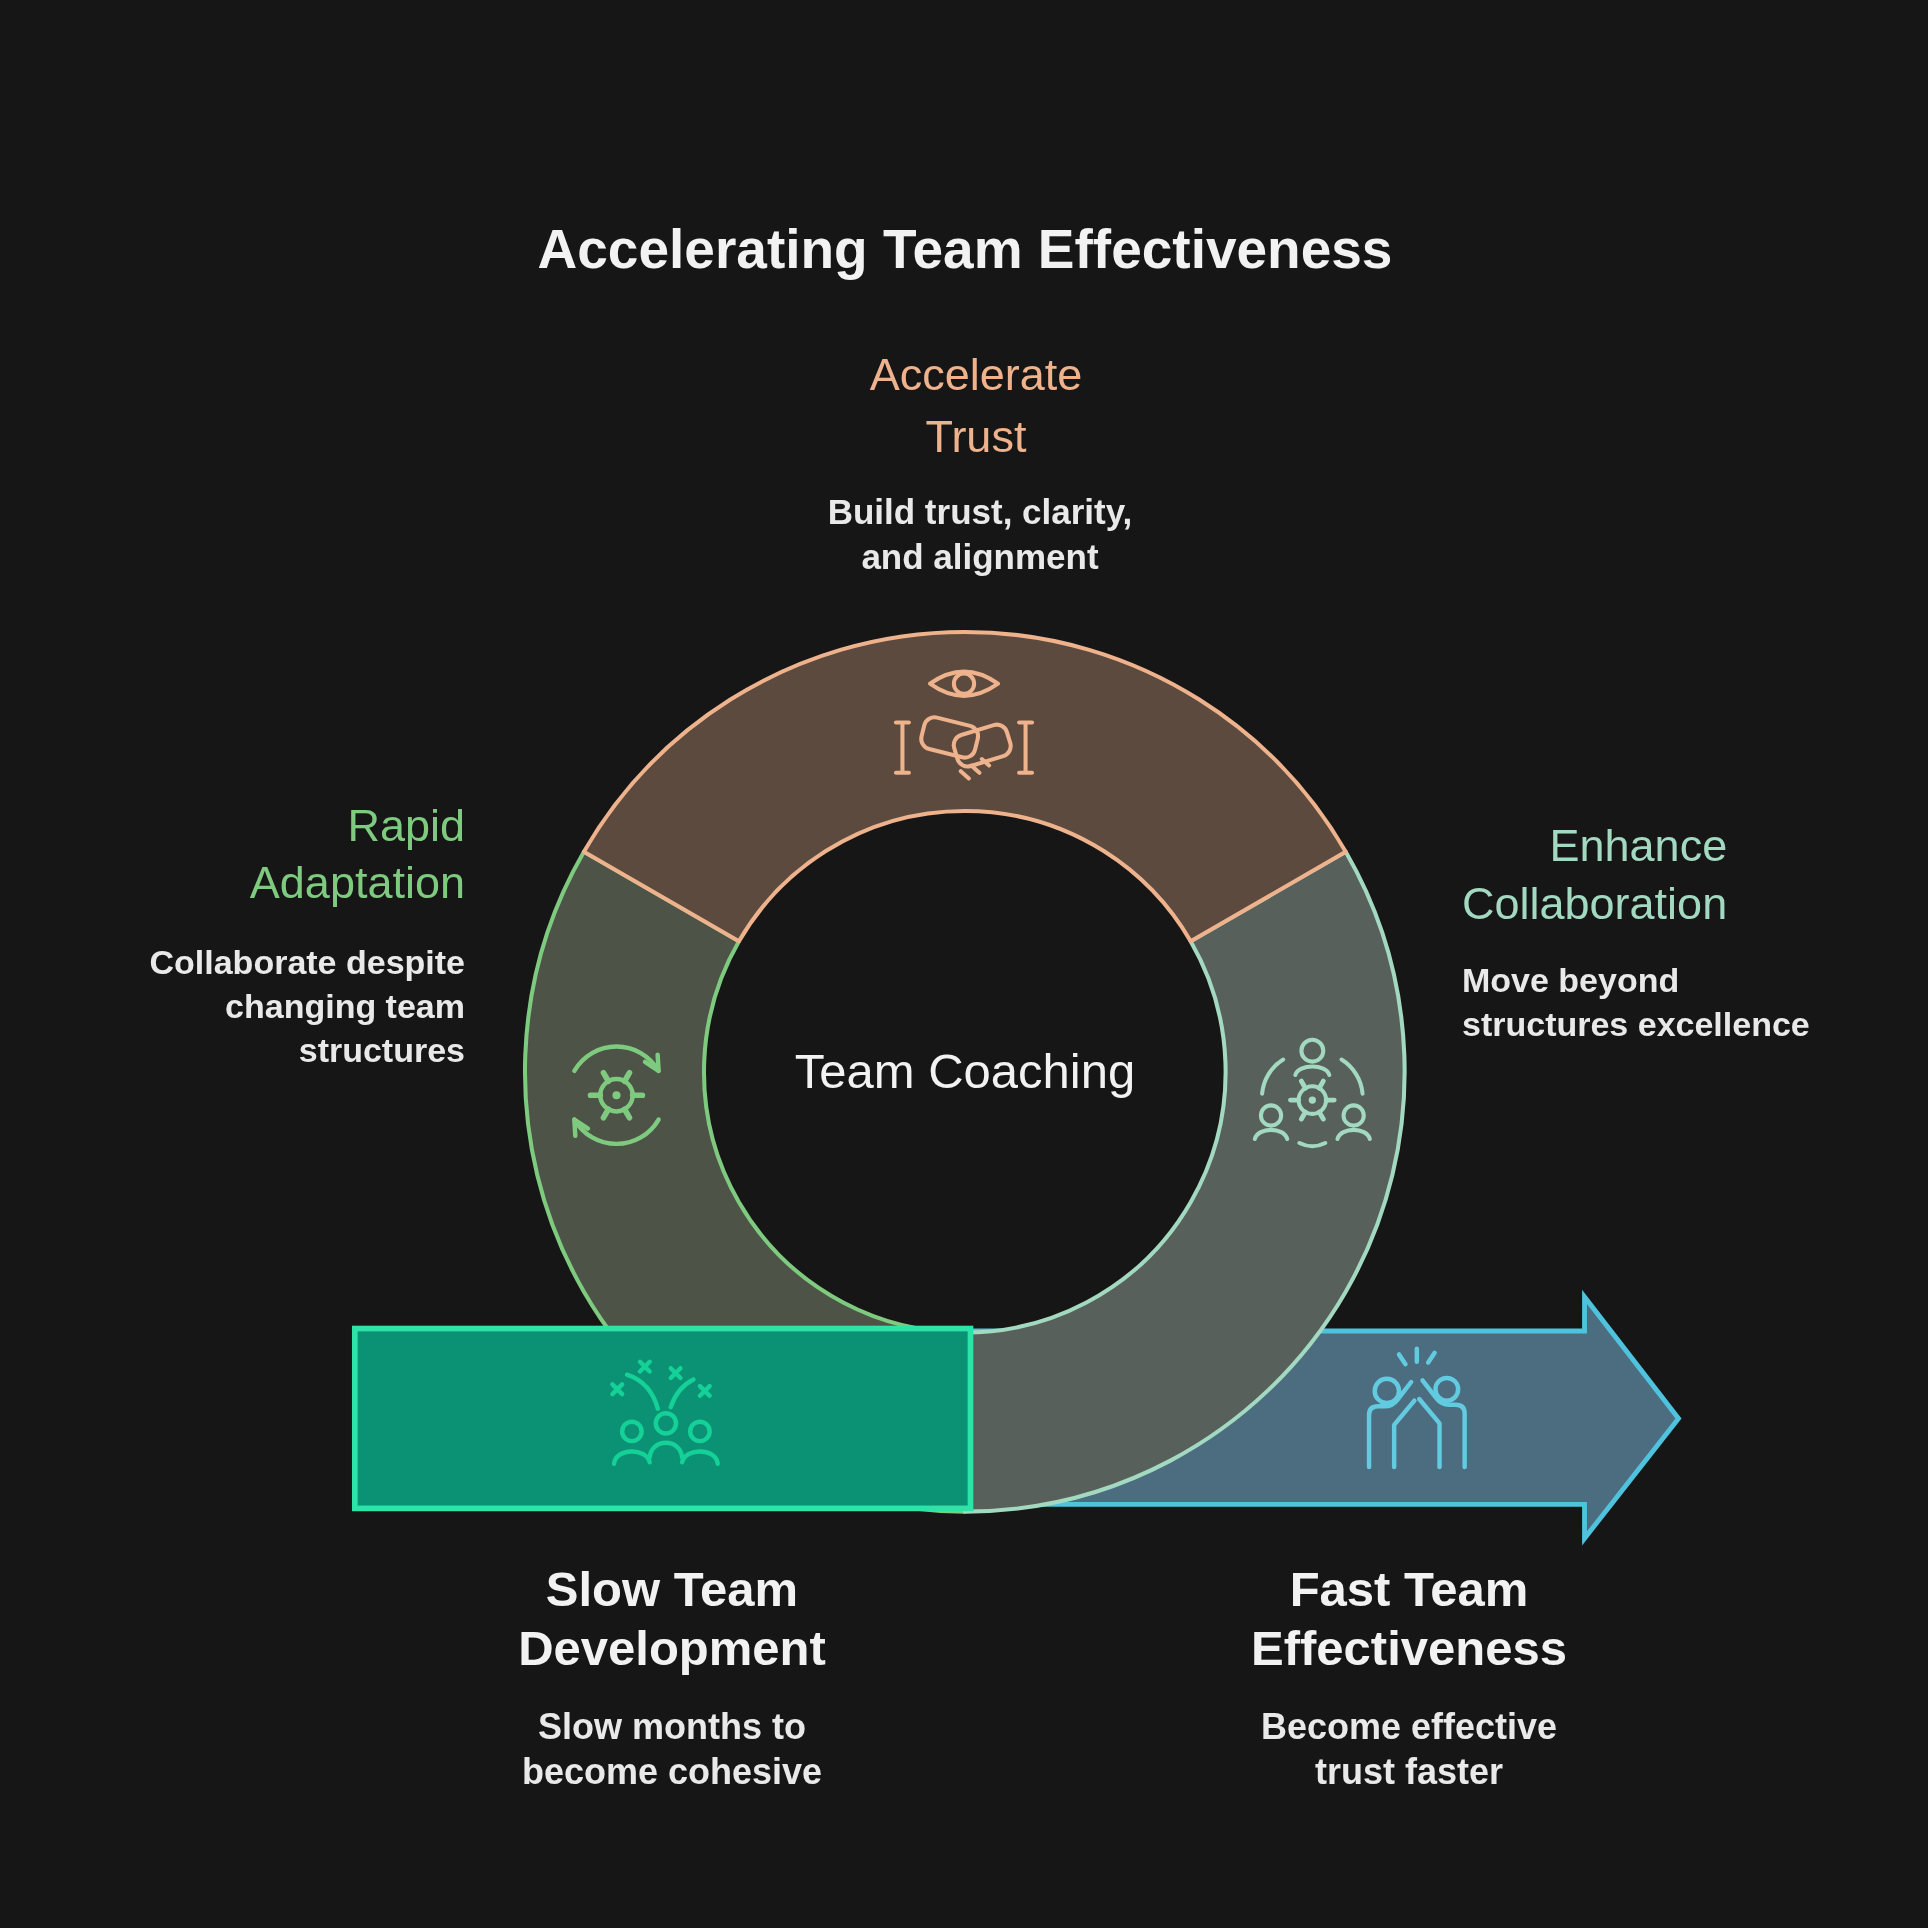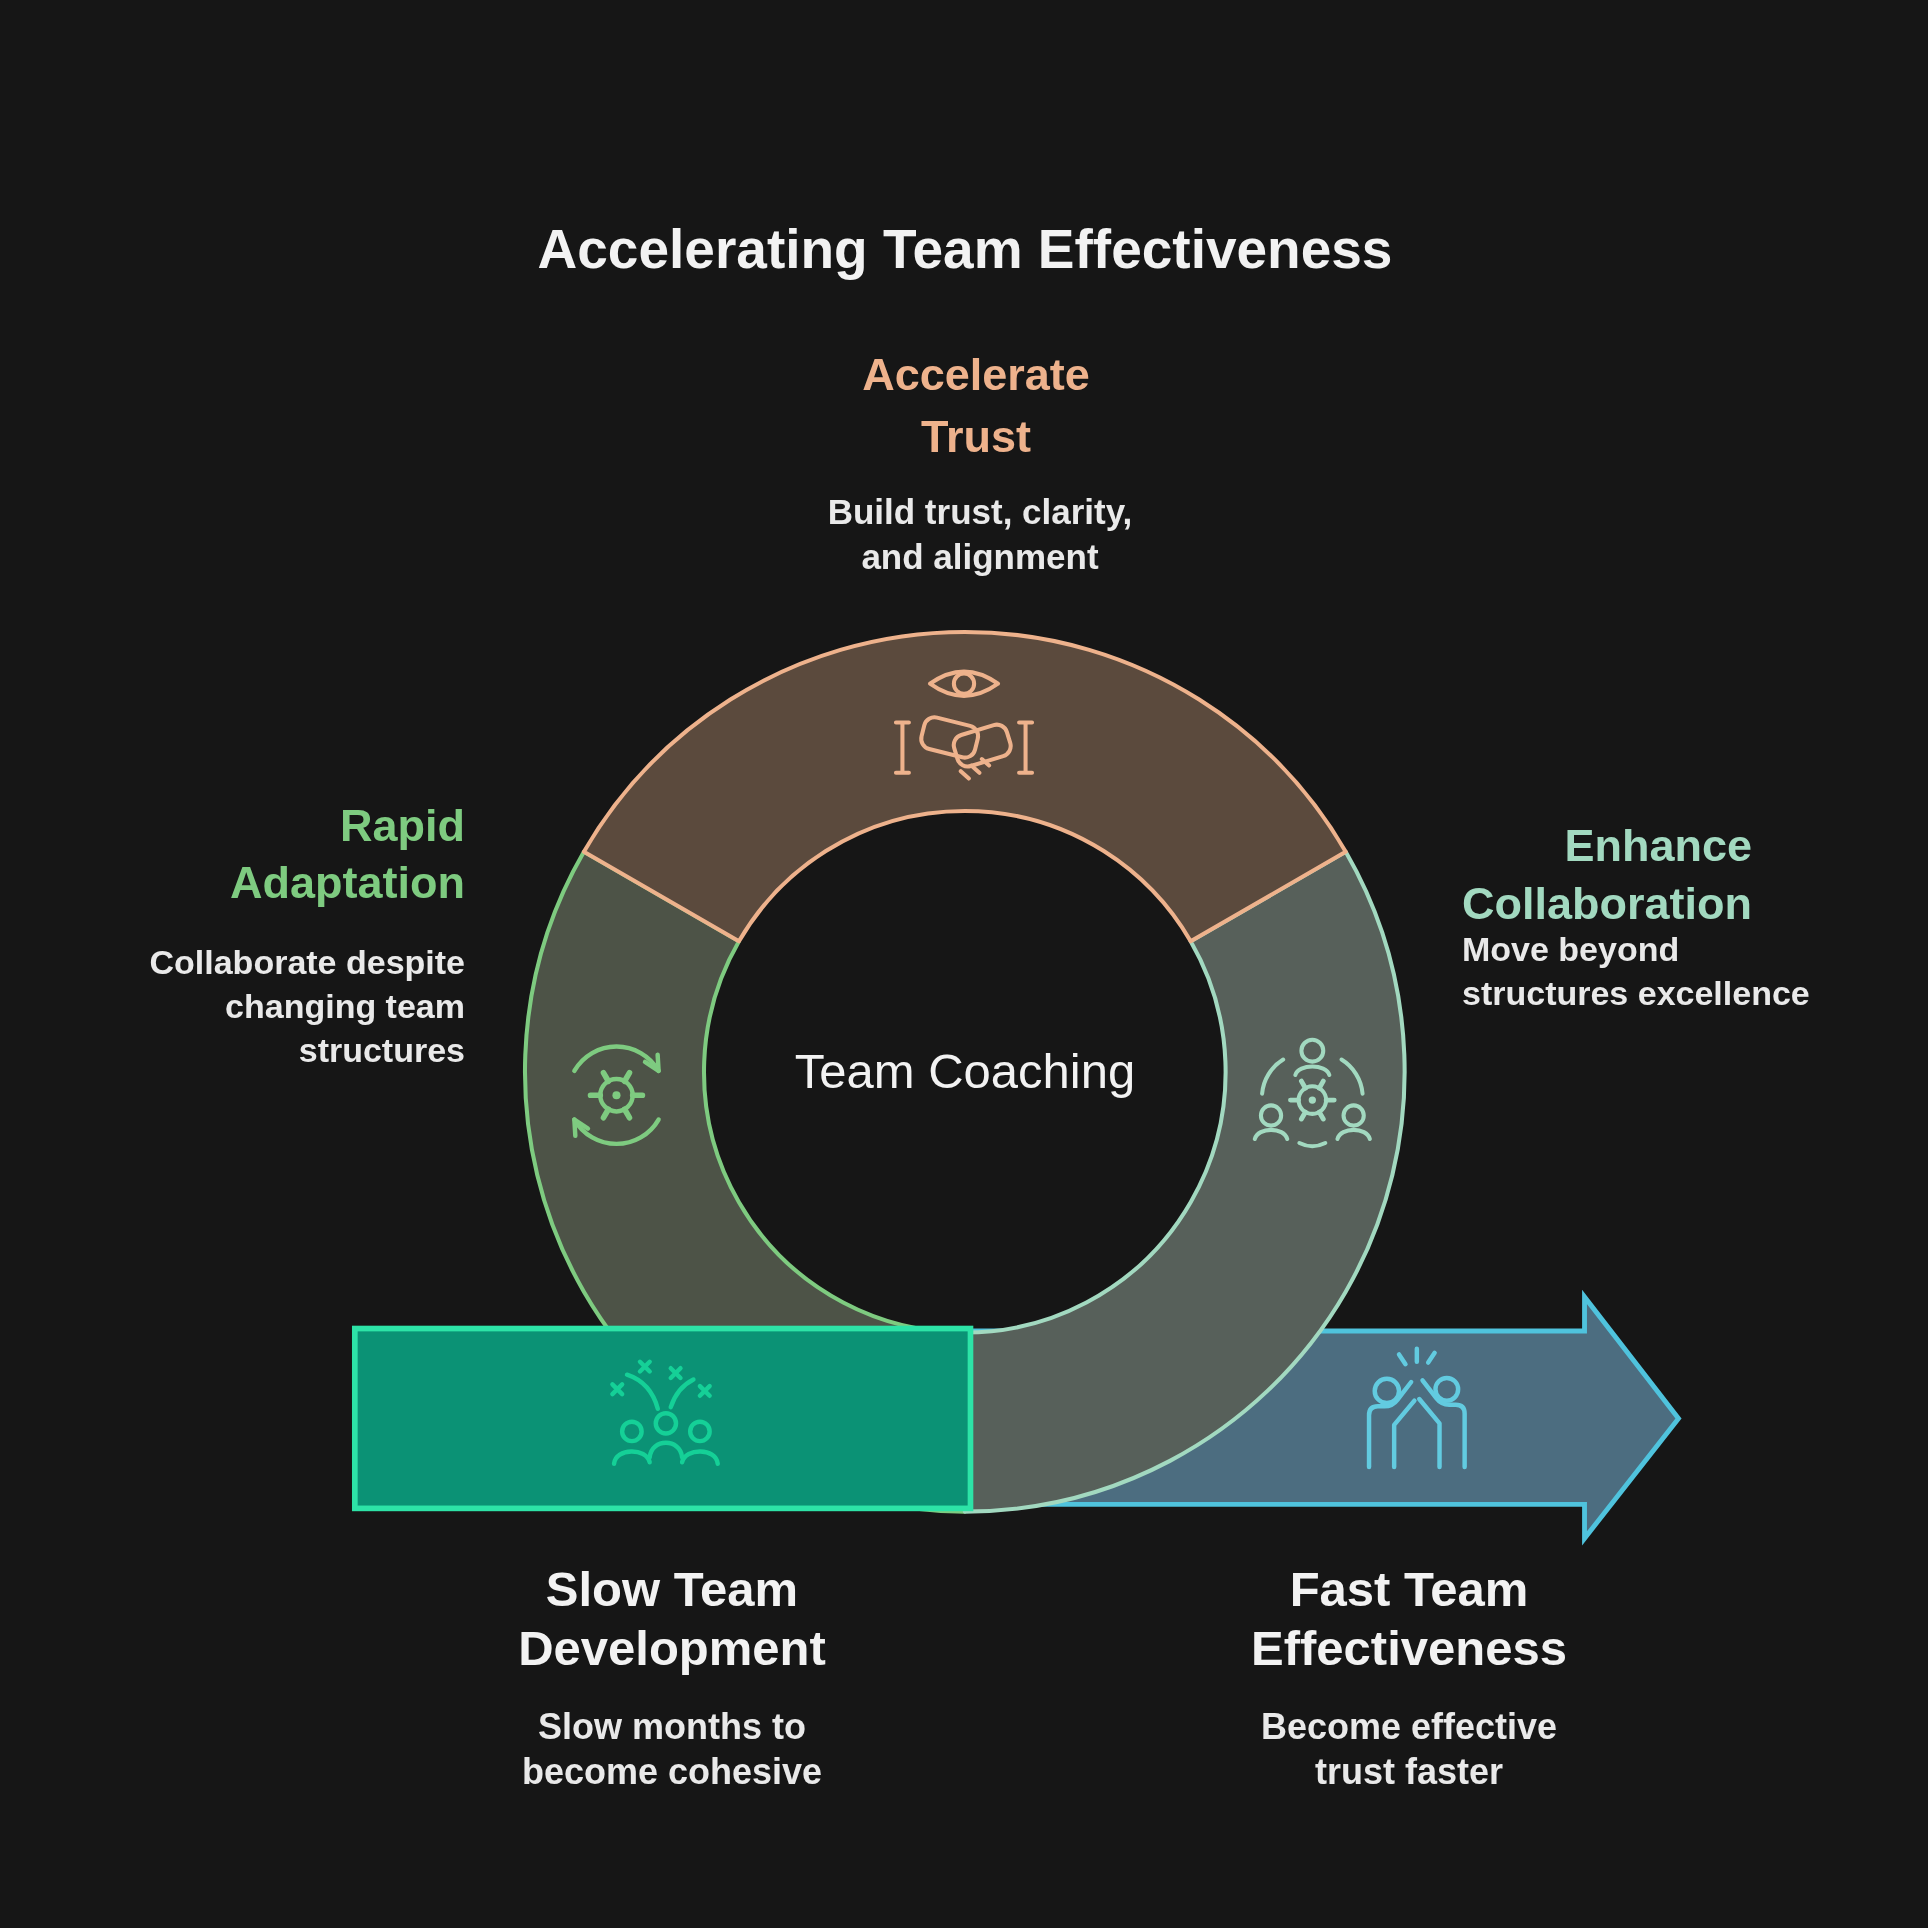--- a/index.html
+++ b/index.html
@@ -27,28 +27,28 @@
   .ic-teal{stroke:var(--teal_icon);stroke-width:5.5;}
   .ic-blue{stroke:var(--blue_icon);stroke-width:5.5;}
   .dot{stroke:none;}
   .dot.ic-green{fill:var(--green);}
   .dot.ic-mint{fill:var(--mint);}
 
   
   .txt{position:absolute;white-space:nowrap;}
   .center-x{transform:translateX(-50%);}
   .title{left:965px;top:217px;font-size:55px;font-weight:700;color:var(--title_text);}
-  .seclabel{font-size:45px;font-weight:700;}
+  .seclabel{font-size:45px;font-weight:400;}
   .secdesc{font-weight:700;color:var(--body_text);}
   .trust-label{left:976px;top:344px;line-height:62px;font-size:45px;color:var(--salmon);text-align:center;}
   .trust-desc{left:980px;top:489px;font-size:35px;line-height:45px;text-align:center;}
   .adapt-label{right:1463px;top:797px;line-height:57px;color:var(--green);text-align:right;}
   .adapt-desc{right:1463px;top:940px;font-size:34px;line-height:44px;text-align:right;}
   .collab-label{left:1462px;top:817px;line-height:58px;color:var(--mint);text-align:right;}
-  .collab-desc{left:1462px;top:927px;font-size:34px;line-height:44px;text-align:left;}
+  .collab-desc{left:1462px;top:958px;font-size:34px;line-height:44px;text-align:left;}
   .center-label{left:965px;top:1043px;font-size:49px;font-weight:400;color:var(--title_text);text-align:center;}
   .botlabel{font-size:49px;font-weight:700;line-height:59px;color:var(--title_text);text-align:center;}
   .botdesc{font-size:36px;font-weight:700;line-height:45px;color:var(--body_text);text-align:center;}
   .slow-label{left:672px;top:1560px;}
   .slow-desc{left:672px;top:1704px;}
   .fast-label{left:1409px;top:1560px;}
   .fast-desc{left:1409px;top:1704px;}
 </style>
 </head>
 <body>

